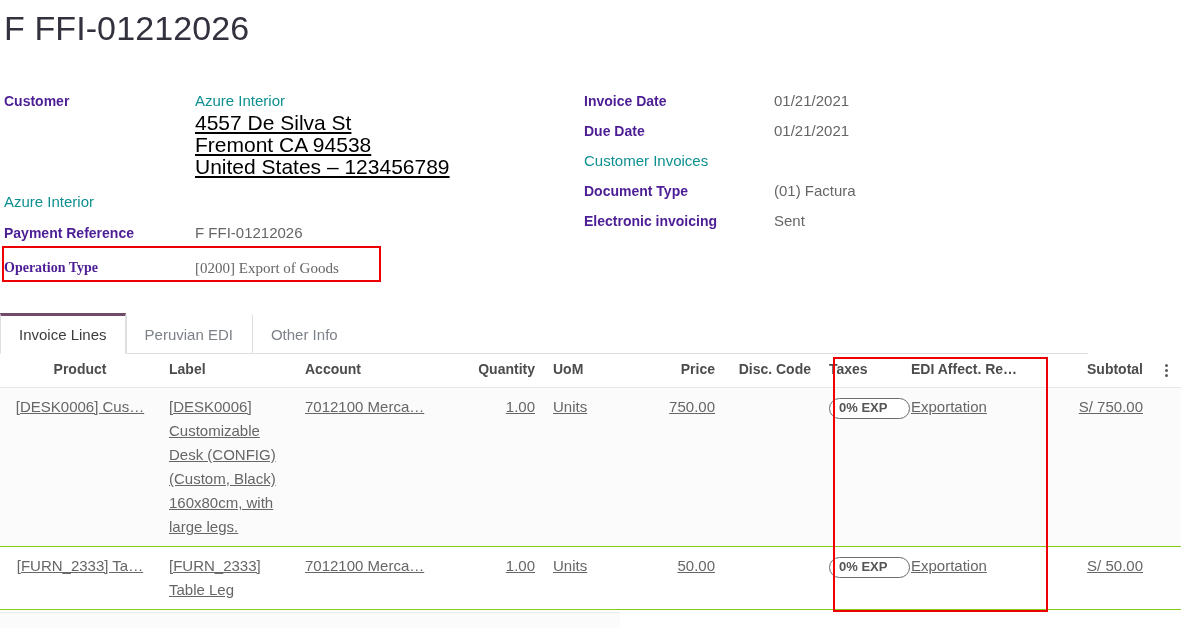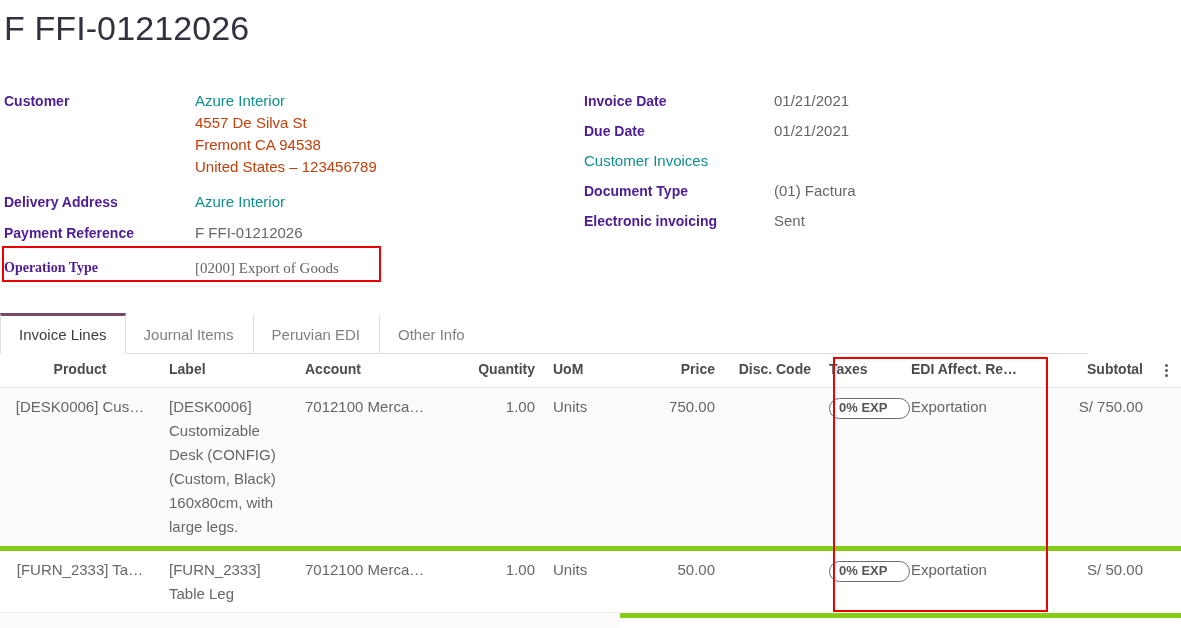--- a/index.html
+++ b/index.html
@@ -30,21 +30,21 @@
   .flabel {
     font-size: 14px; font-weight: bold; color: #4c1d95;
     line-height: 22px; padding-top: 4px;
   }
   .fvalue {
     font-size: 15px; color: #666; line-height: 22px; padding-top: 4px;
   }
   .hdr-col.left  .flabel { width: 191px; flex: 0 0 191px; }
   .hdr-col.right .flabel { width: 190px; flex: 0 0 190px; }
   .link { color: #0d8f8f; }
-  .addr-line { font-size: 15px; color: #c2410c; line-height: 22px; display: block; }
+  .addr-line { font-size: 21px; color: #000000; line-height: 22px; display: block; text-decoration: underline; }
 
   
   .ann-box {
     position: absolute; border: 2px solid #ee0000;
     pointer-events: none; background: transparent;
   }
   #ann-operation-type { left: 2px; top: 246px; width: 379px; height: 36px; }
   #ann-taxes-col      { left: 833px; top: 357px; width: 215px; height: 255px; }
 
   
@@ -73,22 +73,23 @@
   
   .tbl { position: absolute; left: 0; top: 355px; width: 1181px; }
   table.lines { width: 1181px; border-collapse: collapse; table-layout: fixed; }
   table.lines thead th {
     font-size: 14px; font-weight: bold; color: #4c4c4c;
     padding: 6px 9px 10px 9px; border-bottom: 1px solid #e7e7e7;
     background: #fff; vertical-align: bottom; white-space: nowrap;
   }
   table.lines tbody td {
     font-size: 15px; color: #666; padding: 7px 9px;
-    vertical-align: top; border-bottom: 5px solid #84cc16;
+    vertical-align: top; border-bottom: 1px solid #84cc16;
     line-height: 24px;
+    text-decoration: underline;
   }
   tr.row-alt td { background: #fbfbfb; }
   .ta-l { text-align: left; }
   .ta-r { text-align: right; }
 
   
   .c-product  { width: 160px; text-align: center; }
   .c-label    { width: 136px; }
   .c-account  { width: 148px; }
   .c-qty      { width: 100px; }
@@ -129,21 +130,20 @@
         <div class="flabel">Customer</div>
         <div class="fvalue">
           <span class="link">Azure Interior</span>
           <span class="addr-line">4557 De Silva St</span>
           <span class="addr-line">Fremont CA 94538</span>
           <span class="addr-line">United States – 123456789</span>
         </div>
       </div>
 
       <div class="frow" style="margin-top:9px;">
-        <div class="flabel">Delivery Address</div>
         <div class="fvalue link">Azure Interior</div>
       </div>
 
       <div class="frow" style="margin-top:1px;">
         <div class="flabel">Payment Reference</div>
         <div class="fvalue">F FFI-01212026</div>
       </div>
 
       <div class="frow" style="margin-top:5px;font-family:Liberation Serif, serif;">
         <div class="flabel">Operation Type</div>
@@ -177,23 +177,20 @@
         <div class="flabel">Electronic invoicing</div>
         <div class="fvalue">Sent</div>
       </div>
 
     </div>
   </div>
 
   <div class="tabs">
     <div class="tab active">
       <span>Invoice Lines</span>
-    </div>
-    <div class="tab first-inactive">
-      <span>Journal Items</span>
     </div>
     <div class="tab">
       <span>Peruvian EDI</span>
     </div>
     <div class="tab">
       <span>Other Info</span>
     </div>
   </div>
 
   <div class="tbl">

